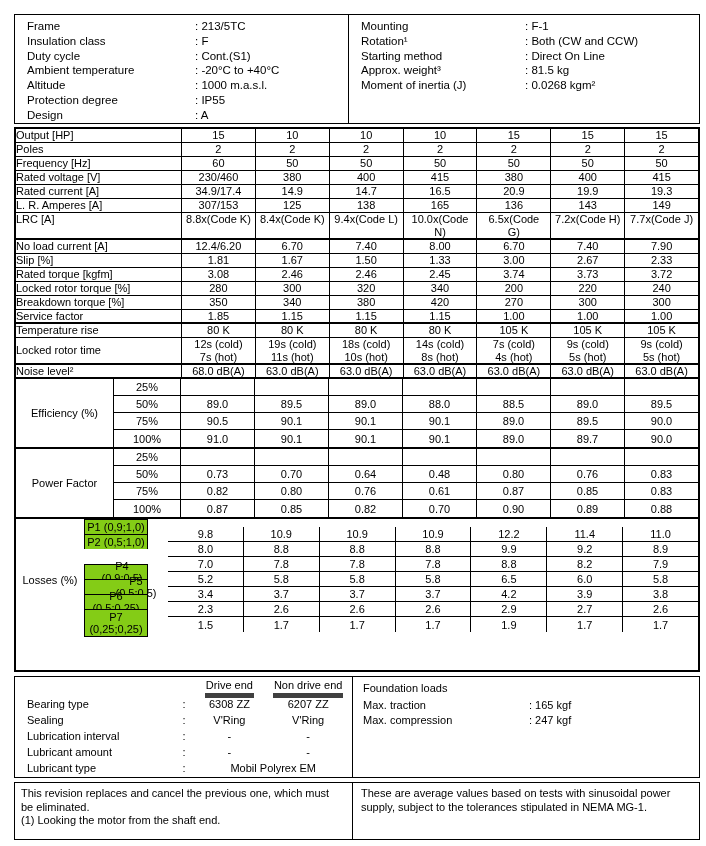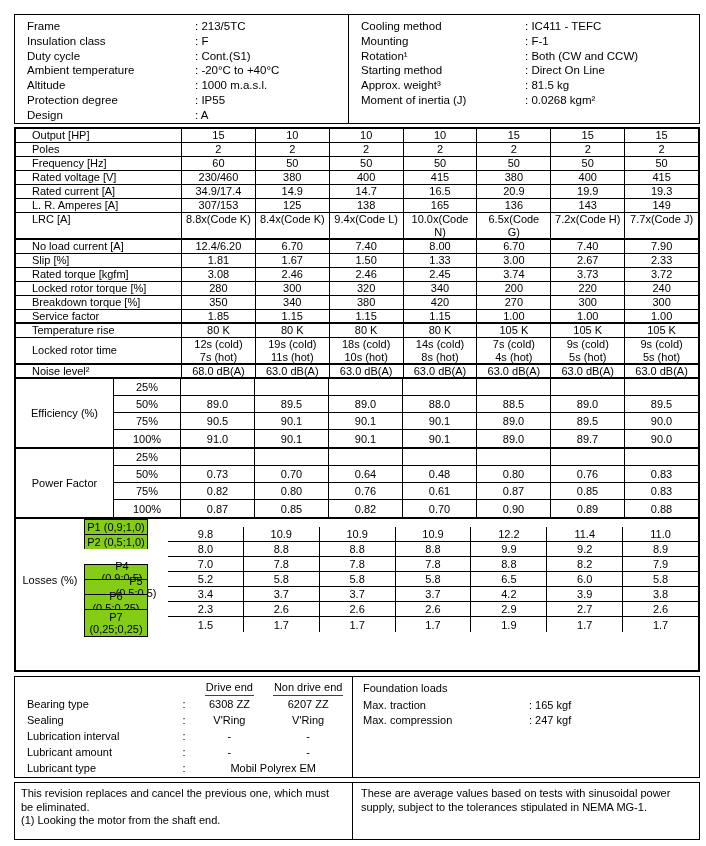--- a/index.html
+++ b/index.html
@@ -18,21 +18,21 @@
   .info-right .lbl{width:164px}
 
   
   .spec{margin-top:3px;border:2px solid #000;height:545px}
   .srow{display:flex;align-items:center;height:14px;border-bottom:1px solid #000}
   .srow.tall{height:27px}
   .srow.top{align-items:flex-start}
   .srow.thick{border-bottom-width:2px}
   .cell{height:100%;display:flex;align-items:center;justify-content:center;text-align:center;white-space:pre-line;line-height:13px}
   .srow.top .cell{align-items:flex-start}
-  .cell.lbl{width:166px;border-right:1px solid #000;justify-content:flex-start;text-align:left;padding-left:16px}
+  .cell.lbl{width:166px;border-right:1px solid #000;justify-content:flex-start;text-align:left;padding-left:0}
   .cell.val{flex:1;border-right:1px solid #000}
   .cell.val:last-child{border-right:none}
 
   
   .load-section{display:flex;border-bottom:2px solid #000}
   .load-label{width:98px;border-right:1px solid #000;display:flex;align-items:center;justify-content:center;text-align:center}
   .load-rows{flex:1}
   .load-row{display:flex;height:17px;border-bottom:1px solid #000;align-items:center}
   .load-row:last-child{border-bottom:none}
   .load-row .sub{width:67px;height:100%;border-right:1px solid #000;display:flex;align-items:center;justify-content:center}
@@ -53,21 +53,21 @@
 
   
   .bear{margin-top:4px;height:102px;display:flex}
   .bear-left{width:338px;border-right:1px solid #000;padding:3px 0 0 12px}
   .b-row{display:flex;height:16px;line-height:15px;align-items:center}
   .b-lbl{width:156px}
   .b-colon{width:12px}
   .b-de{width:70px;text-align:center}
   .b-nde{width:88px;text-align:center}
   .b-span{width:158px;text-align:center}
-  .bh{display:inline-block;border-bottom:1px solid #404040;padding:0 1px}
+  .bh{display:inline-block;border-bottom:5px solid #404040;padding:0 1px}
   .found{flex:1;padding:4px 0 0 10px}
   .f-title{height:17px;line-height:15px}
   .f-row{display:flex;line-height:15px}
   .f-lbl{width:166px}
 
   
   .notes{margin-top:4px;height:58px;display:flex}
   .notes-left{width:338px;border-right:1px solid #000;padding:4px 8px 0 6px;white-space:pre-line;line-height:13.5px}
   .notes-right{flex:1;padding:4px 8px 0 8px;line-height:13.5px}
 </style>
@@ -101,24 +101,20 @@
         <div class="info-row">
           <span class="lbl">Protection degree</span>
           <span class="val">: IP55</span>
         </div>
         <div class="info-row">
           <span class="lbl">Design</span>
           <span class="val">: A</span>
         </div>
       </div>
     <div class="info-col info-right" id="info-right">
-        <div class="info-row">
-          <span class="lbl">Cooling method</span>
-          <span class="val">: IC411 - TEFC</span>
-        </div>
         <div class="info-row">
           <span class="lbl">Mounting</span>
           <span class="val">: F-1</span>
         </div>
         <div class="info-row">
           <span class="lbl">Rotation¹</span>
           <span class="val">: Both (CW and CCW)</span>
         </div>
         <div class="info-row">
           <span class="lbl">Starting method</span>

